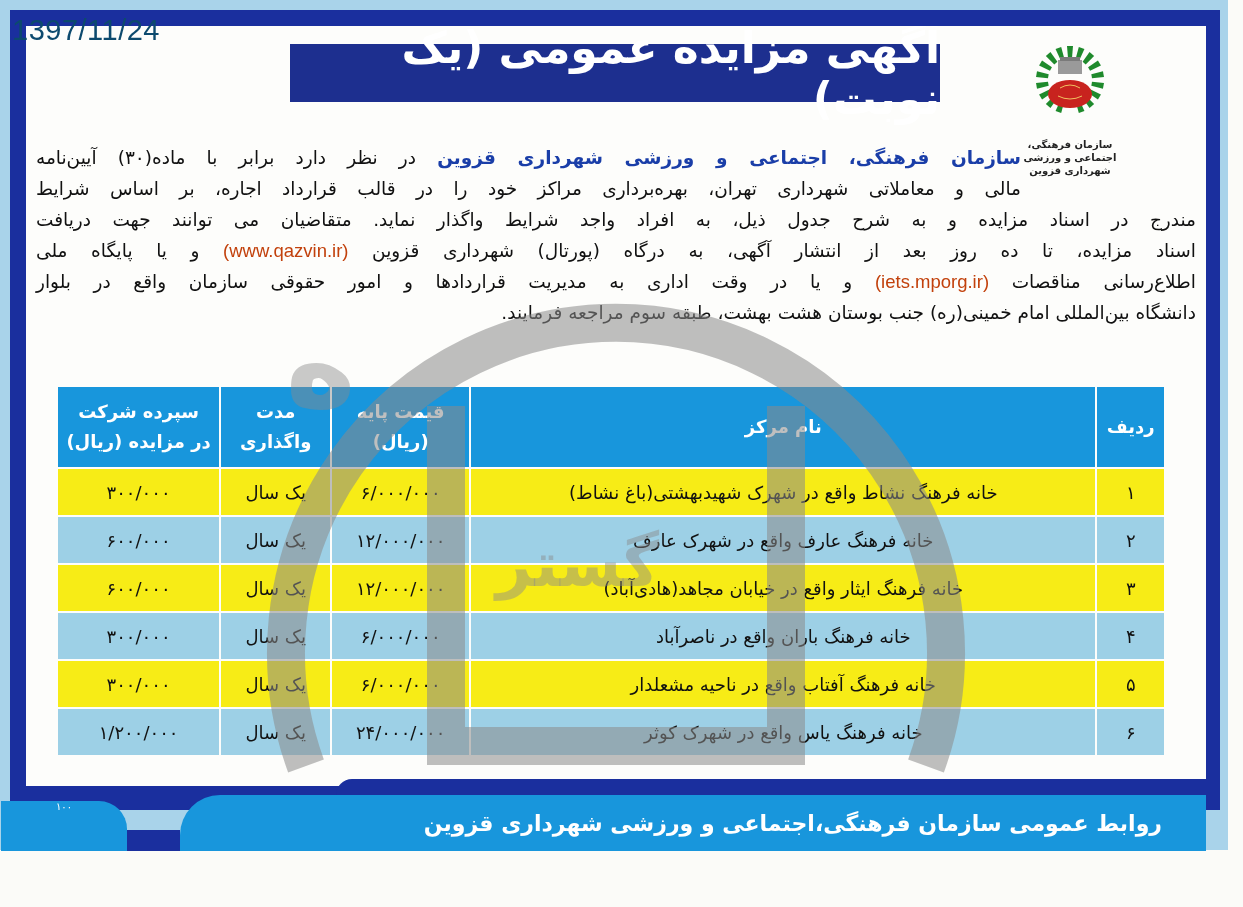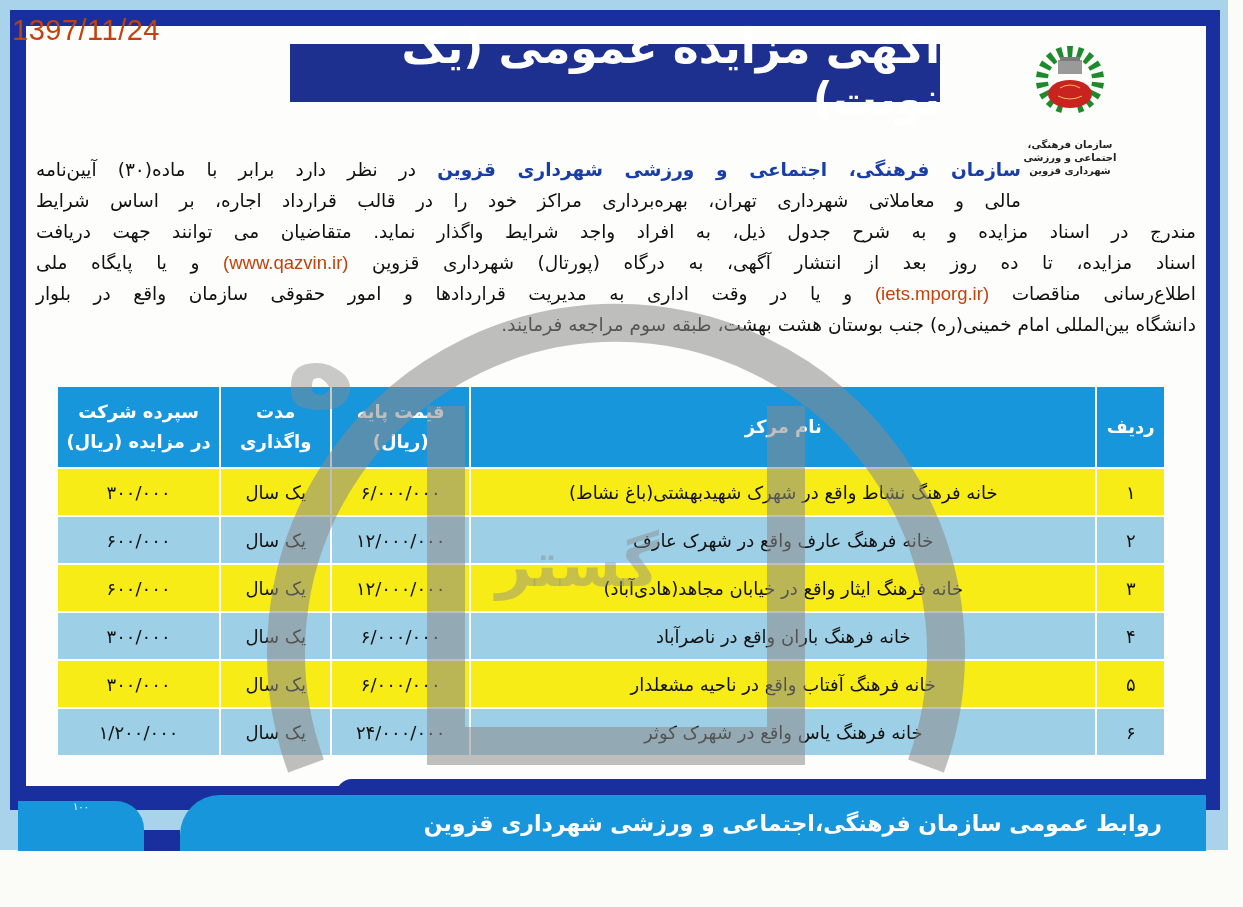--- a/index.html
+++ b/index.html
@@ -4,57 +4,57 @@
 <style>
   * { box-sizing: border-box; margin: 0; padding: 0; }
   html, body { width: 1243px; height: 907px; overflow: hidden; background: #fbfbf8; }
   body { position: relative; font-family: "DejaVu Sans", sans-serif; }
 
   
   .outer-light { position: absolute; left: 0; top: 0; width: 1228px; height: 850px; background: #a9d3ea; }
   .outer-dark { position: absolute; left: 10px; top: 10px; width: 1210px; height: 800px; background: #1a2f9e; }
   .paper { position: absolute; left: 26px; top: 26px; width: 1180px; height: 760px; background: #fdfdfb; overflow: hidden; }
 
-  .date-stamp { position: absolute; left: 12px; top: 14px; color: #c2410c; font-family: "Liberation Sans", sans-serif; font-size: 29px; z-index: 20; letter-spacing: 0.5px; }
+  .date-stamp { position: absolute; left: 12px; top: 14px; color: #0c4a6e; font-family: "Liberation Sans", sans-serif; font-size: 29px; z-index: 20; letter-spacing: 0.5px; }
 
   
   .watermark { position: absolute; left: 0; top: 0; width: 1180px; height: 760px; pointer-events: none; z-index: 5; }
 
   .title-box { position: absolute; left: 264px; top: 18px; width: 650px; height: 58px; background: #1d2f8f; display: flex; align-items: center; justify-content: center; z-index: 2; }
   .title-text { color: #fff; font-family: "DejaVu Sans", sans-serif; font-weight: bold; font-size: 44px; direction: rtl; letter-spacing: -1px; }
 
   .logo { position: absolute; left: 983px; top: 18px; width: 122px; height: 150px; z-index: 2; text-align: center; }
   .logo-caption { direction: rtl; font-size: 10px; line-height: 13px; color: #222; margin-top: 2px; font-weight: bold; }
   .org-name { color: #1a3ea8; font-weight: bold; }
   .link { color: #c2410c; font-family: "Liberation Sans", sans-serif; }
 
   .para { position: absolute; left: 10px; top: 116px; width: 1160px; direction: rtl; font-size: 18.5px; line-height: 31px; color: #111; z-index: 3; }
   .para .line { display: block; text-align: justify; text-align-last: justify; white-space: nowrap; }
-  .para .line.first { padding-right: 175px; margin-top: 12px; }
+  .para .line.first { padding-right: 175px; }
   .para .line.last { text-align-last: right; }
 
   
   .table { position: absolute; left: 30px; top: 359px; width: 1110px; z-index: 3; border-collapse: collapse; direction: rtl; }
   .table th, .table td { border: 2px solid #fdfdfb; text-align: center; vertical-align: middle; }
   .table th { background: #1896dc; color: #fff; font-weight: bold; font-size: 18px; line-height: 30px; height: 82px; }
   .table td { height: 48px; font-size: 18px; color: #111; }
   .row-yellow td { background: #f7ec16; }
   .row-blue td { background: #9dd0e6; }
   .col-idx { width: 69px; }
   .col-name { width: 638px; }
   .col-price { width: 140px; }
   .col-dur { width: 112px; }
   .col-dep { width: 165px; }
   .num { font-family: "DejaVu Sans", sans-serif; letter-spacing: 0.5px; }
 
   
   .footer-dark { position: absolute; left: 336px; top: 779px; width: 870px; height: 16px; background: #1a2f9e; border-radius: 20px 0 0 0; z-index: 6; }
   .footer-band { position: absolute; left: 180px; top: 795px; width: 1026px; height: 56px; background: #1896dc; border-radius: 40px 0 0 0; z-index: 7; display: flex; align-items: center; justify-content: flex-end; padding-right: 44px; }
   .footer-text { color: #fff; font-weight: bold; font-size: 22px; direction: rtl; }
-  .page-tab { position: absolute; left: 18px; top: 801px; width: 126px; height: 50px; background: #1896dc; border-radius: 0 28px 0 0; z-index: 8; display: flex; align-items: flex-start; justify-content: center; }
+  .page-tab { position: absolute; left: 1px; top: 801px; width: 126px; height: 50px; background: #1896dc; border-radius: 0 28px 0 0; z-index: 8; display: flex; align-items: flex-start; justify-content: center; }
   .page-num { color: #fff; font-size: 10px; }
   .footer-slant { position: absolute; left: 120px; top: 830px; width: 60px; height: 21px; background: #1a2f9e; z-index: 6; }
 </style>
 </head>
 <body>
 
 <div class="outer-light"></div>
 <div class="outer-dark"></div>
 
 <div class="date-stamp">1397/11/24</div>

